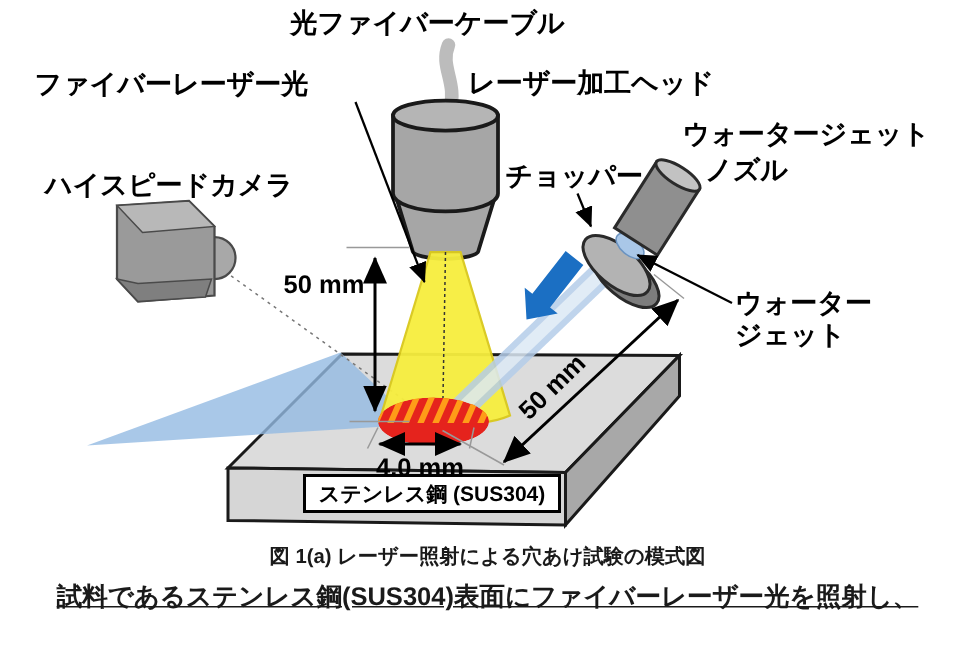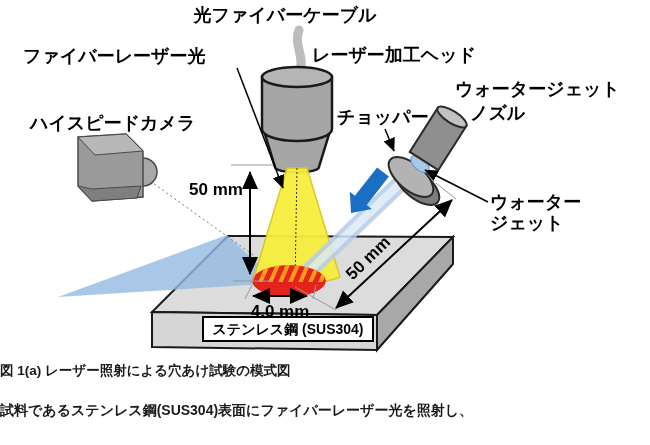--- a/index.html
+++ b/index.html
@@ -13,24 +13,24 @@
   svg text{
     font-family:"Liberation Sans","DejaVu Sans",sans-serif;
     font-weight:bold;
     fill:#000;
   }
   .lbl{font-size:18px;}
   .dim{font-size:17px;}
   .sus{font-size:14px;}
   .caption{
     position:absolute;left:0;top:358px;width:650px;
-    color:#1a1a1a;
+    text-align:center;color:#1a1a1a;
   }
   .cap-title{font-size:13.5px;font-weight:bold;margin:4px 0 6px 0;}
-  .cap-line{font-size:14px;font-weight:bold;margin:22px 0;}
+  .cap-line{font-size:17px;font-weight:bold;margin:6px 0;text-decoration:underline;}
 </style>
 </head>
 <body>
 
 <div class="page">
 
 <svg width="650" height="358" viewBox="0 0 650 358">
   <defs>
     <marker id="ah" markerWidth="11" markerHeight="9" refX="8.5" refY="4" orient="auto-start-reverse">
       <path d="M0,0 L9,4 L0,8 Z" fill="#000"></path>

